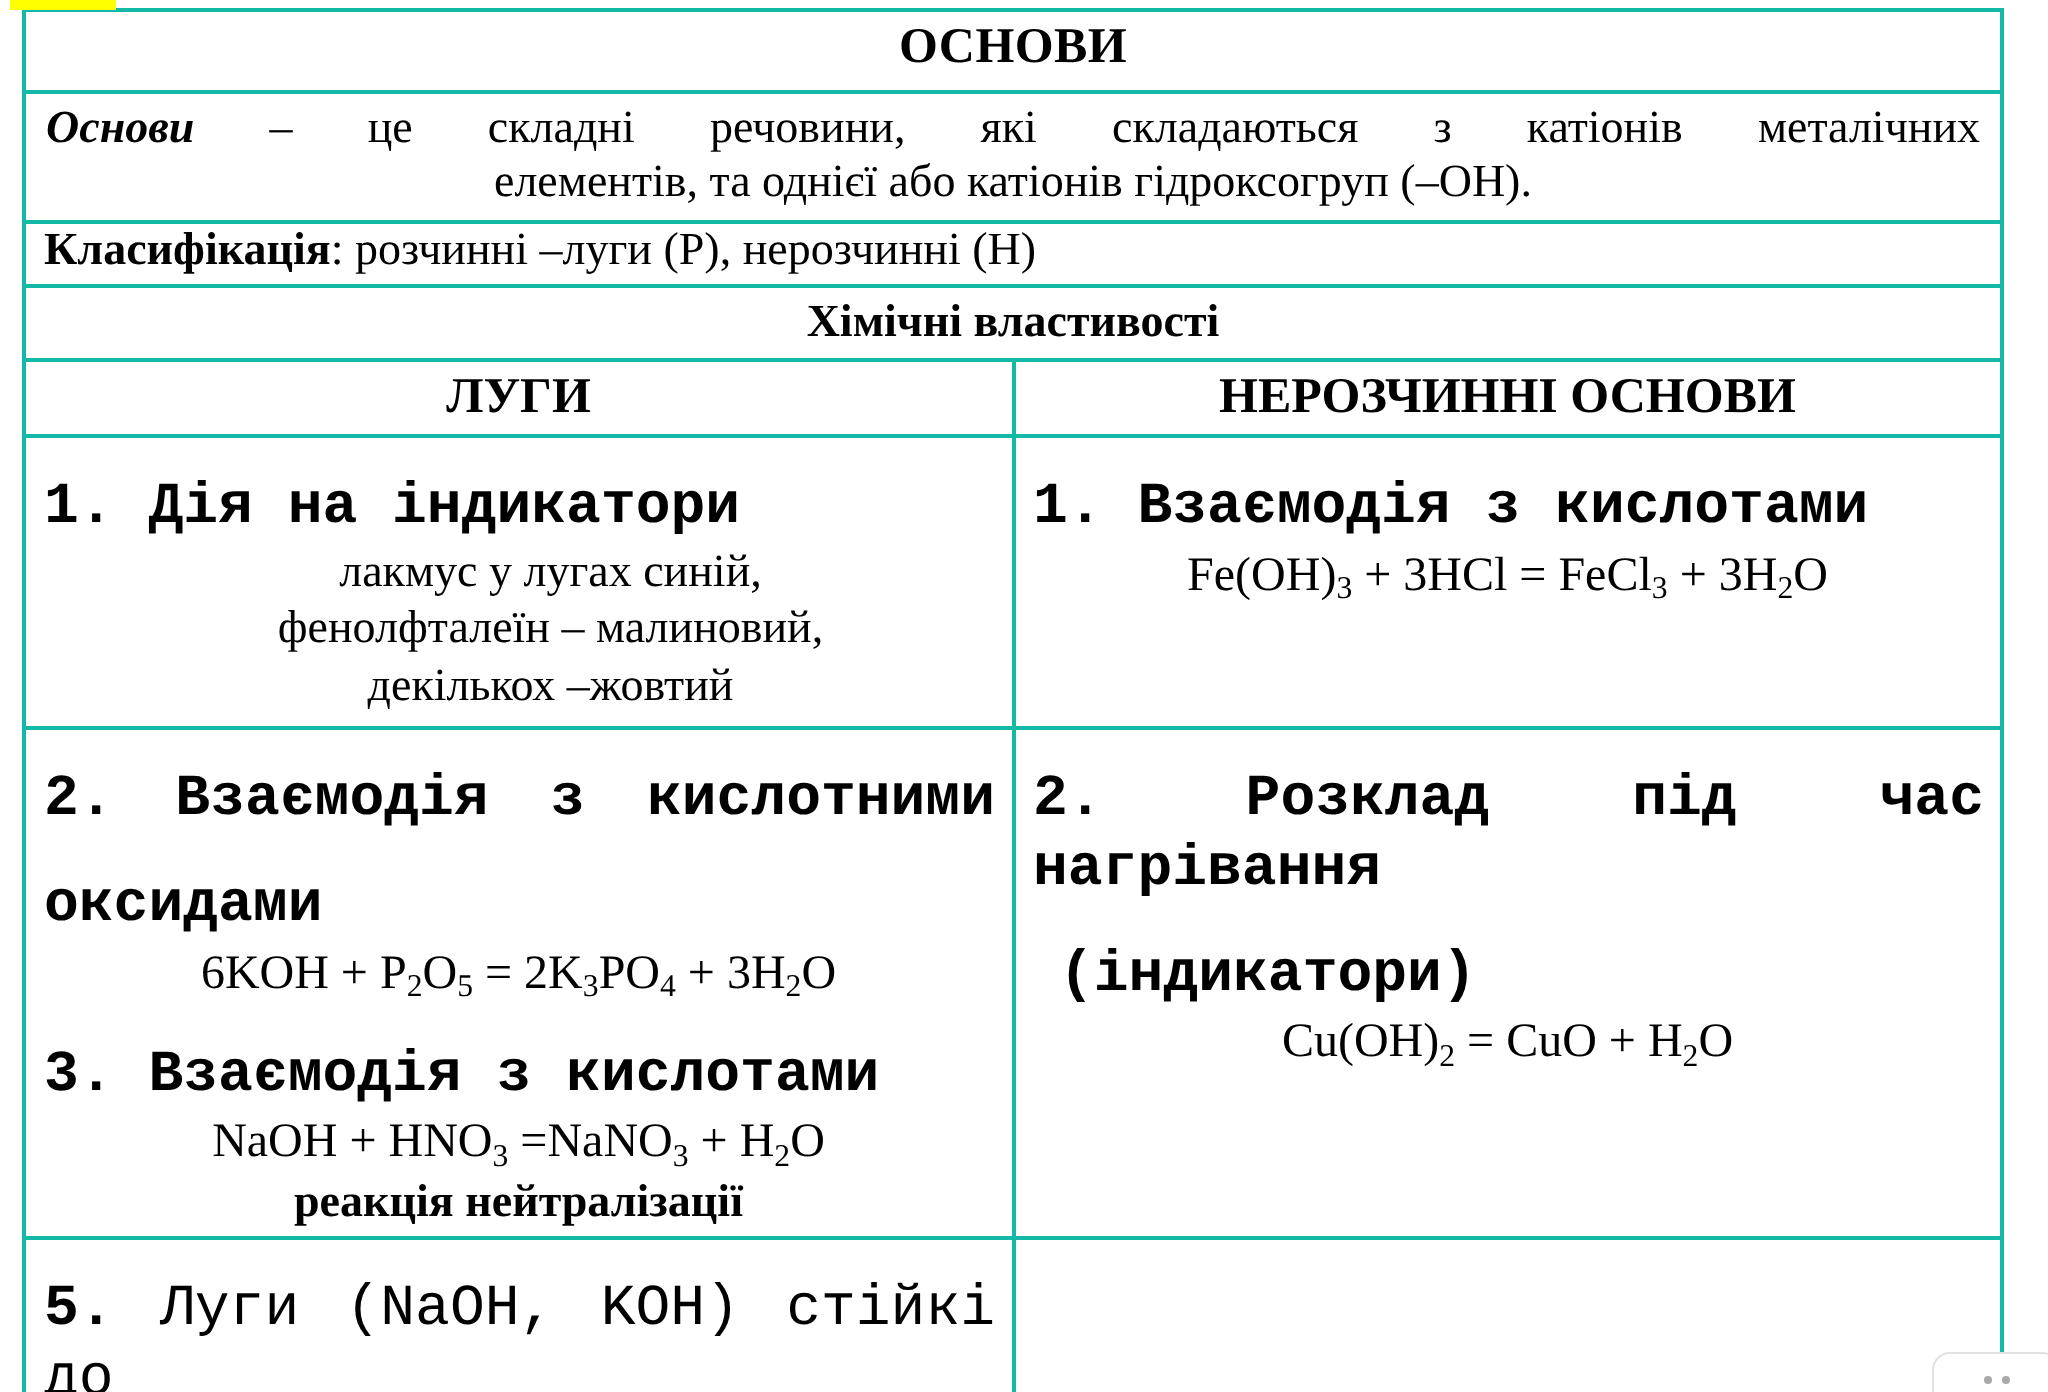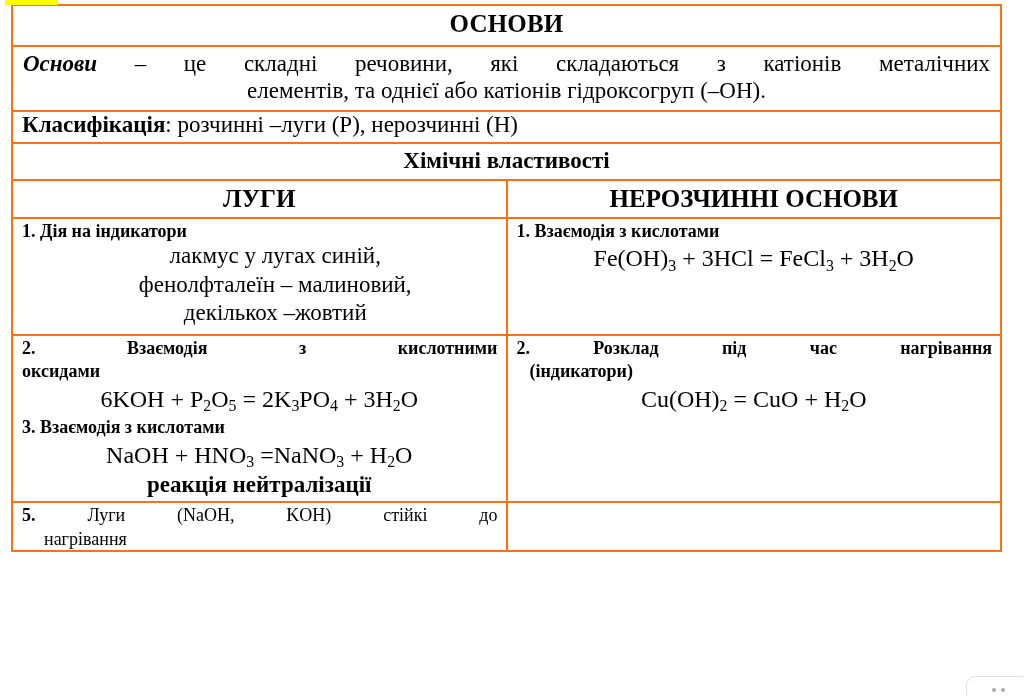--- a/index.html
+++ b/index.html
@@ -61,21 +61,21 @@
     width: 991px;
     box-sizing: border-box;
   }
   table.basics {
     border-collapse: collapse;
     width: 991px;
     table-layout: fixed;
     background: #ffffff;
   }
   table.basics td {
-    border: 2px solid #f97316;
+    border: 2px solid #14b8a6;
     padding: 0;
     vertical-align: top;
     background: #ffffff;
   }
 
   
   .cell {
     padding: 2px 8px 4px 8px;
     font-size: 23px;
     line-height: 1.22;
@@ -132,23 +132,24 @@
   .colhead .cell {
     text-align: center;
     font-weight: bold;
     font-size: 25px;
     padding: 3px 8px 2px 8px;
   }
 
   
   .item-head {
     font-weight: bold;
-    font-size: 18px;
+    font-size: 29px;
     line-height: 1.2;
-    padding: 2px 8px 0 9px;
+    padding: 18px 8px 0 9px;
+    font-family: Liberation Mono, monospace;
   }
   .item-head.stretch {
     text-align: justify;
     text-align-last: justify;
   }
   .sub {
     font-size: 23px;
     line-height: 1.24;
     padding: 0 8px 0 40px;
     text-align: center;

